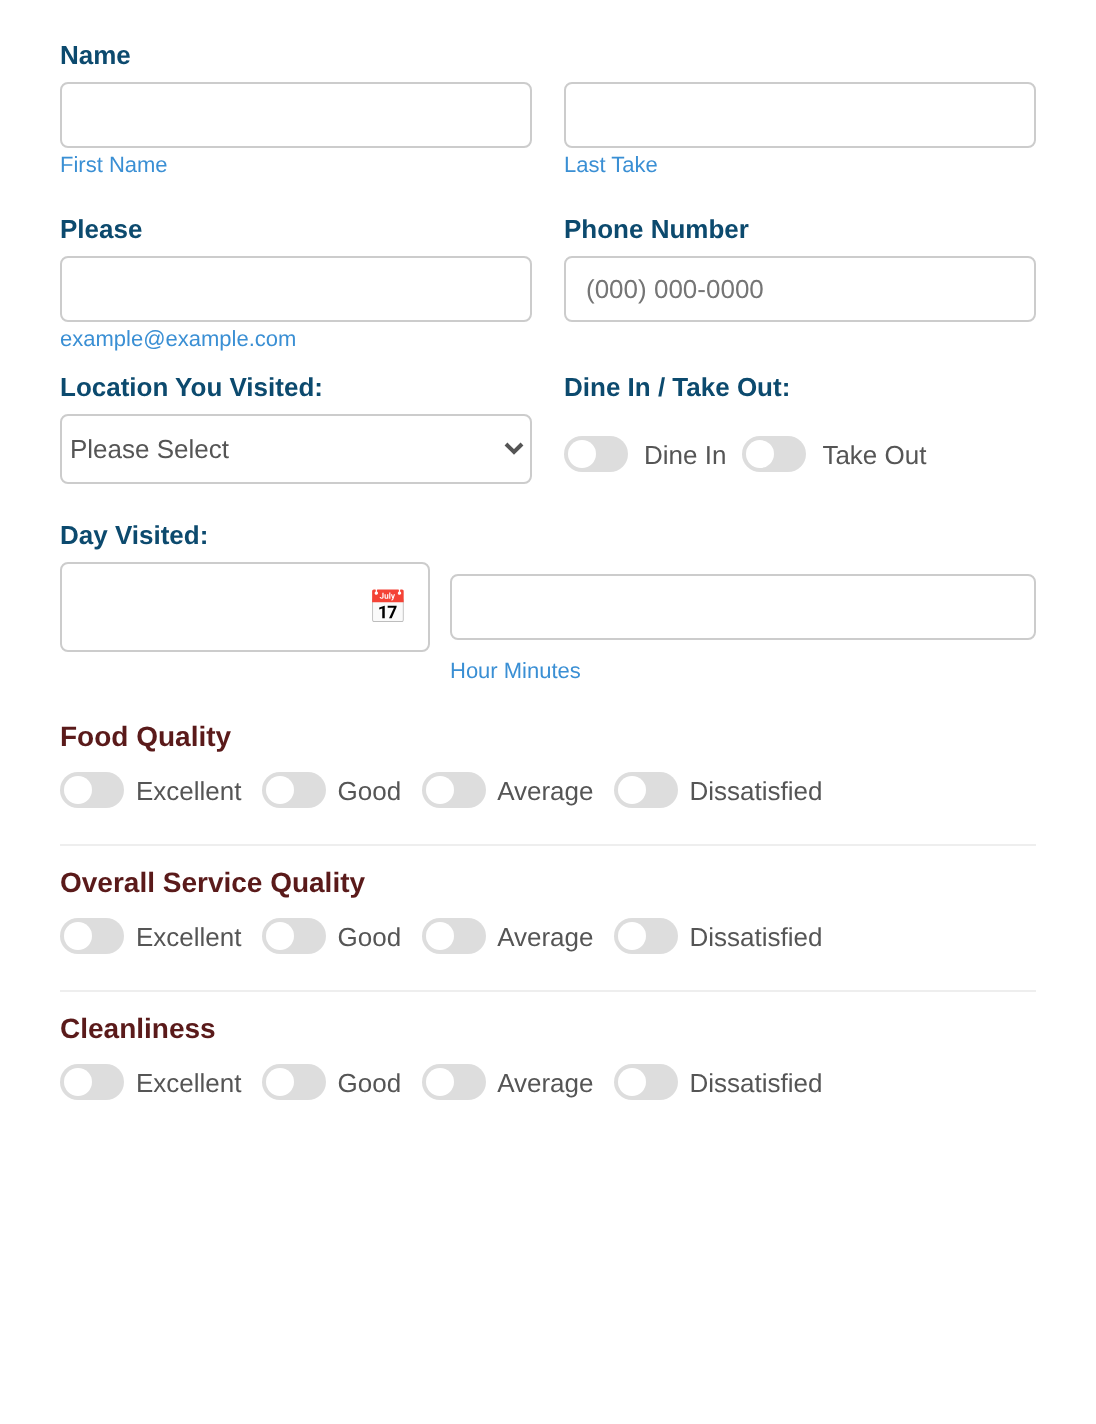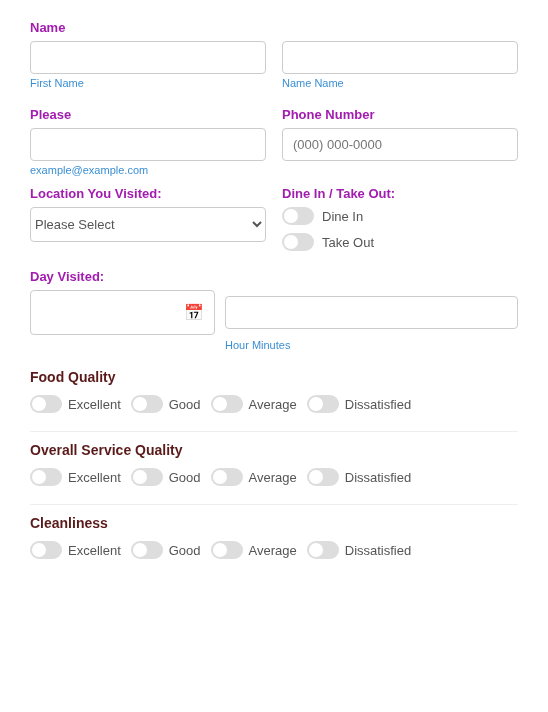--- a/index.html
+++ b/index.html
@@ -10,21 +10,21 @@
       padding: 20px 30px;
       font-size: 14px;
       max-width: 548px;
     }
     .form-section {
       margin-bottom: 18px;
     }
     .field-label {
       font-size: 13px;
       font-weight: 600;
-      color: #a21caf;
+      color: #0c4a6e;
       margin-bottom: 6px;
       display: block;
     }
     .row {
       display: flex;
       gap: 16px;
       margin-bottom: 4px;
       justify-content: space-between;
     }
     .col {
@@ -73,23 +73,23 @@
       padding: 8px 0;
       font-size: 13px;
       color: #555;
       background: #fff;
       width: 100%;
       cursor: pointer;
       appearance: auto;
     }
     .radio-group {
       display: flex;
-      flex-direction: column;
+      flex-direction: row;
       gap: 8px;
-      margin-top: 6px;
+      margin-top: 17px;
     }
     .radio-item {
       display: flex;
       align-items: center;
       gap: 8px;
       cursor: pointer;
     }
     .toggle-radio {
       width: 32px;
       height: 18px;
@@ -201,21 +201,21 @@
 
 <div class="form-section">
   <span class="field-label">Name</span>
   <div class="row">
     <div class="col">
       <input type="text" style="">
       <span class="helper-text">First Name</span>
     </div>
     <div class="col">
       <input type="text" style="">
-      <span class="helper-text">Name Name</span>
+      <span class="helper-text">Last Take</span>
     </div>
   </div>
 </div>
 
 <div class="row section-divider">
   <div class="col">
     <span class="field-label">Please</span>
     <input type="email" style="">
     <span class="helper-text">example@example.com</span>
   </div>

